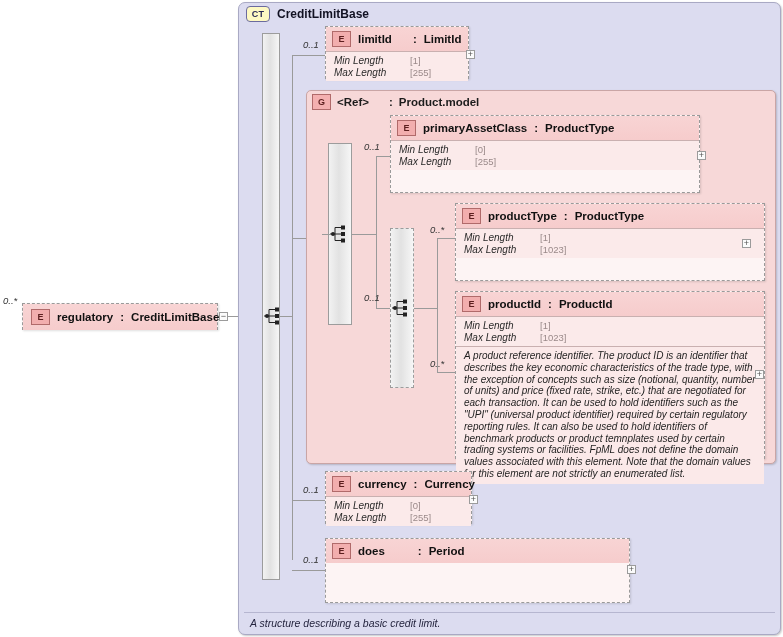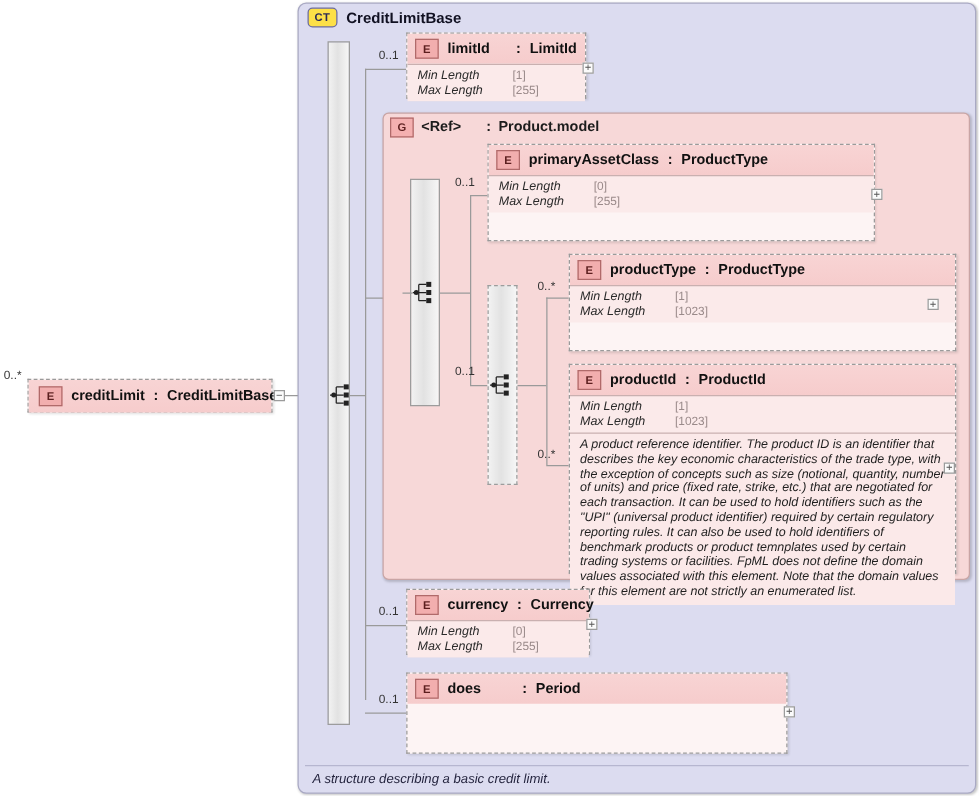--- a/index.html
+++ b/index.html
@@ -27,21 +27,21 @@
     box-shadow: 1px 1px 2px rgba(0,0,0,0.22);
   }
   .ct-header {
     left: 246px; top: 6px;
     display: flex; align-items: center; gap: 7px;
   }
   .ct-badge {
     width: 22px; height: 14px;
     border: 1px solid #6b6b9e;
     border-radius: 4px;
-    background: #fde047;
+    background: #fef9c3;
     color: #2a2a55;
     font-size: 9px; font-weight: bold;
     display: flex; align-items: center; justify-content: center;
     letter-spacing: 0.3px;
   }
   .ct-title {
     font-size: 12px; font-weight: bold; color: #111122;
   }
 
   
@@ -113,21 +113,21 @@
   .el-doc {
     border-top: 1px solid #c9b0b0;
     padding: 3px 8px 4px 8px;
     background: #fbe9e9;
     font-style: italic; font-size: 10px; color: #1f1f1f;
     line-height: 11.8px;
   }
 
   
   .card {
-    font-size: 9.5px; color: #333;
+    font-style: italic; font-size: 9.5px; color: #333;
   }
 
   
   .node-rail {
     background: linear-gradient(to right, #f2f2f2, #e2e2e2 45%, #f6f6f6);
     border: 1px solid #9c9c9c;
   }
   .node-rail.dashed { border: 1px dashed #9c9c9c; }
 
   
@@ -147,21 +147,21 @@
   svg { display: block; }
 </style>
 </head>
 <body>
 
 <div class="abs card" style="left:3px; top:295px;">0..*</div>
 
 <div class="abs el-box" style="left:22px; top:303px; width:196px; height:27px;">
   <div class="el-head" style="padding:5px 8px;">
     <span class="el-badge">E</span>
-    <span class="el-name">creditLimit</span>
+    <span class="el-name">regulatory</span>
     <span class="el-type">:</span>
     <span class="el-type">CreditLimitBase</span>
   </div>
 </div>
 <div class="abs toggle" style="left:219px; top:312px;">−</div>
 
 <div class="abs hline" style="left:228px; top:316px; width:42px;"></div>
 
 <div class="abs ct-box"></div>
 <div class="abs ct-header">

